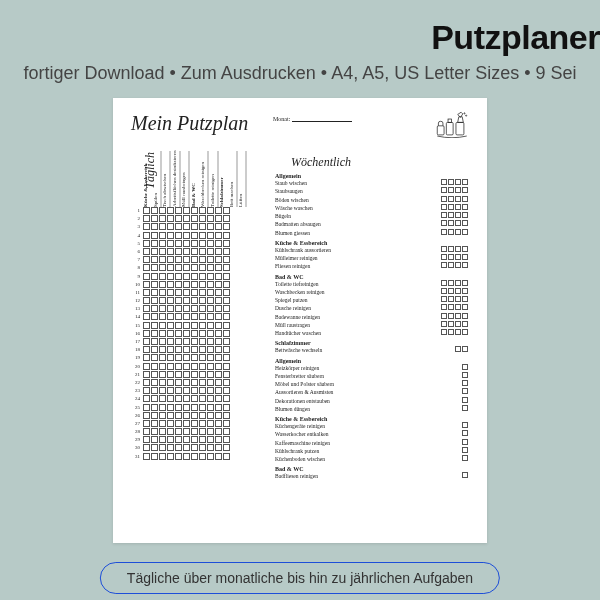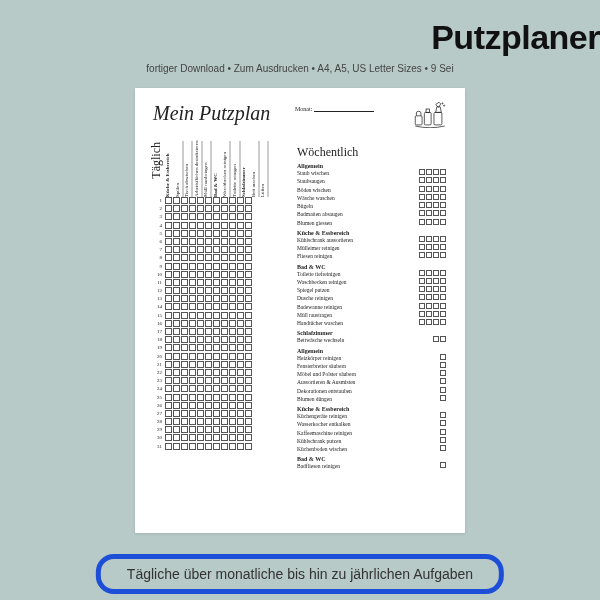--- a/index.html
+++ b/index.html
@@ -18,29 +18,29 @@
   .header h1 {
     font-size: 34px;
     font-weight: 700;
     color: #111;
     letter-spacing: -0.5px;
     text-align: right;
   }
   .subheader {
     font-family: -apple-system, Helvetica, Arial, sans-serif;
     color: #444;
-    font-size: 10px;
+    font-size: 18px;
     text-align: center;
     padding-bottom: 14px;
     white-space: nowrap;
     overflow: hidden;
   }
   .page {
     background: #fff;
-    width: 330px;
+    width: 374px;
     height: 445px;
     margin: 0 auto;
     box-shadow: 0 1px 3px rgba(0,0,0,0.12);
     padding: 14px 18px;
     position: relative;
     font-size: 5.5px;
     color: #222;
   }
   .page-head {
     display: flex;
@@ -48,21 +48,22 @@
     align-items: flex-start;
   }
   .script-title {
     font-family: 'Brush Script MT', cursive;
     font-size: 20px;
     font-style: italic;
   }
   .script-heading {
     font-family: 'Brush Script MT', cursive;
     font-size: 12px;
-    margin: 4px 0 2px 0;
+    font-style: italic;
+    margin: 4px 0 2px 16px;
   }
   .month {
     position: absolute;
     left: 160px; top: 18px;
     font-size: 6px;
   }
   .month .line {
     display: inline-block;
     border-bottom: 0.5px solid #222;
     width: 60px;
@@ -144,21 +145,21 @@
     align-items: center;
     font-size: 5.5px;
     line-height: 1.5;
   }
   .task-row .boxes { white-space: nowrap; }
   .footer-pill {
     position: absolute;
     bottom: 6px;
     left: 50%;
     transform: translateX(-50%);
-    border: 5px solid #1d4ed8;
+    border: 1px solid #1d4ed8;
     border-radius: 18px;
     padding: 7px 26px;
     font-family: -apple-system, Helvetica, Arial, sans-serif;
     font-size: 14px;
     color: #333;
     white-space: nowrap;
   }
 </style>
 </head>
 <body>

